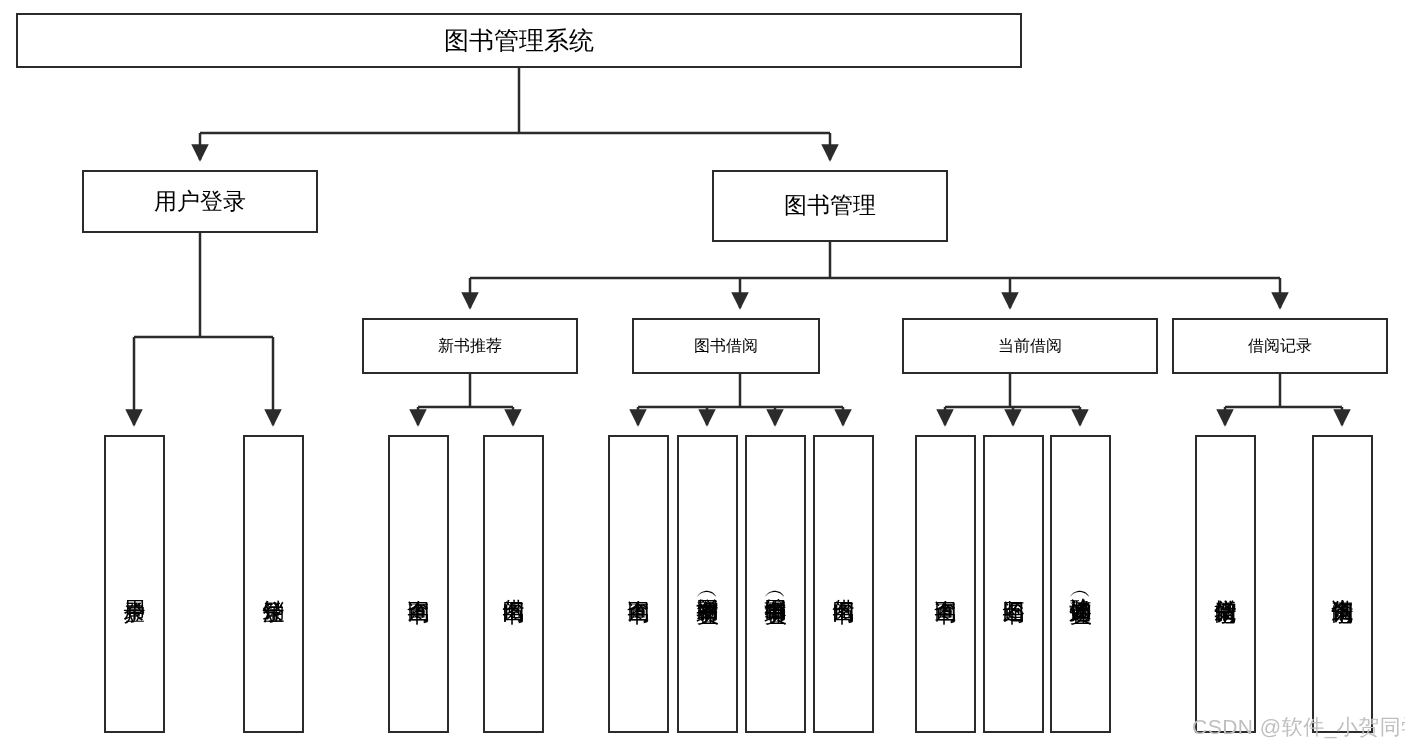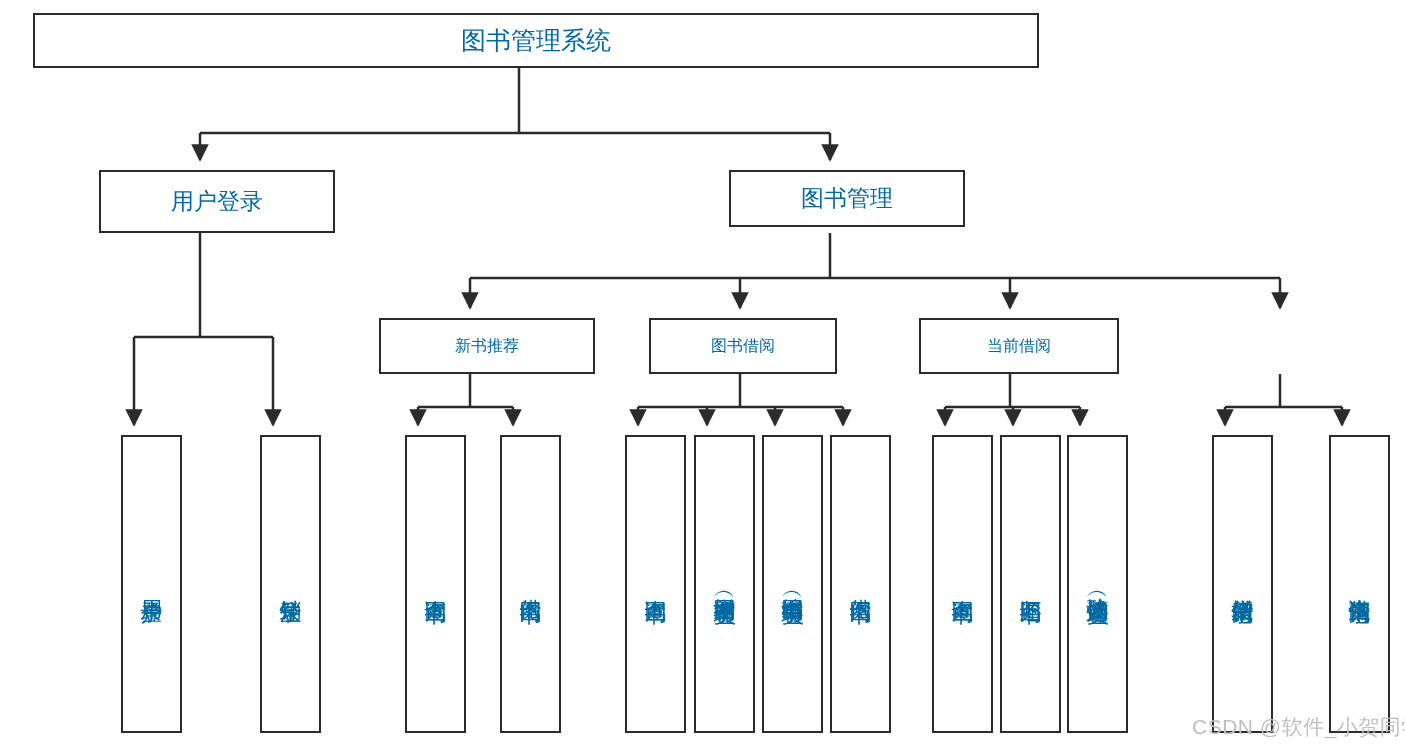--- a/index.html
+++ b/index.html
@@ -26,24 +26,23 @@
     pointer-events: none;
   }
   .node {
     position: absolute;
     box-sizing: border-box;
     border: 2.5px solid #2b2b2b;
     background: #ffffff;
     display: flex;
     align-items: center;
     justify-content: center;
-    color: #0369a1;
+    color: #000000;
     line-height: 1.18;
     text-align: center;
-    margin-left: 17px;
   }
   .node.root      { font-size: 25px; }
   .node.level2    { font-size: 23px; }
   .node.level3    { font-size: 16px; }
   .node.leaf {
     font-size: 22px;
     writing-mode: vertical-rl;
     text-orientation: upright;
     letter-spacing: 1px;
     padding: 6px 0;
@@ -120,32 +119,35 @@
     </g>
   </svg>
 
   <div class="node root" style="left:16px; top:13px; width:1006px; height:55px;">
     <span>图书管理系统</span>
   </div>
 
   <div class="node level2" style="left:82px; top:170px; width:236px; height:63px;">
     <span>用户登录</span>
   </div>
-  <div class="node level2" style="left:712px; top:170px; width:236px; height:57px;">
+  <div class="node level2" style="left:712px; top:170px; width:236px; height:72px;">
     <span>图书管理</span>
   </div>
 
   <div class="node level3" style="left:362px; top:318px; width:216px; height:56px;">
     <span>新书推荐</span>
   </div>
   <div class="node level3" style="left:632px; top:318px; width:188px; height:56px;">
     <span>图书借阅</span>
   </div>
-  <div class="node level3" style="left:902px; top:318px; width:200px; height:56px;">
+  <div class="node level3" style="left:902px; top:318px; width:256px; height:56px;">
     <span>当前借阅</span>
+  </div>
+  <div class="node level3" style="left:1172px; top:318px; width:216px; height:56px;">
+    <span>借阅记录</span>
   </div>
 
   <div class="node leaf" style="left:104px; top:435px; width:61px; height:298px;">
     <span class="leaf-label">用户登录</span>
   </div>
   <div class="node leaf" style="left:243px; top:435px; width:61px; height:298px;">
     <span class="leaf-label">注销登录</span>
   </div>
   <div class="node leaf" style="left:388px; top:435px; width:61px; height:298px;">
     <span class="leaf-label">查询图书</span>

